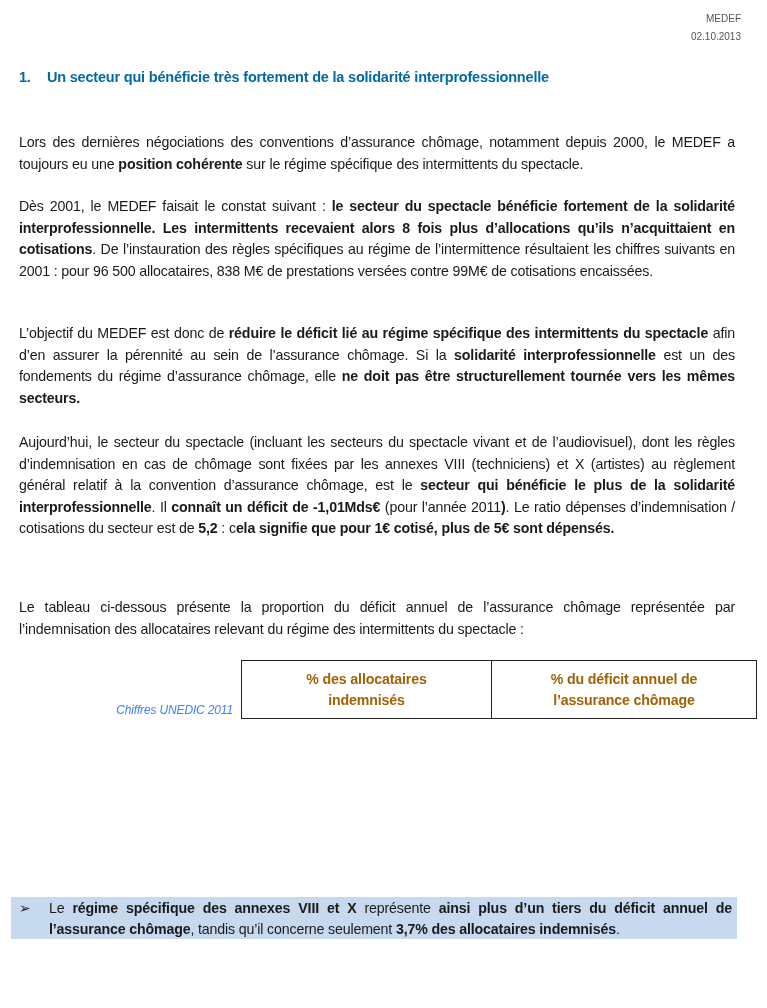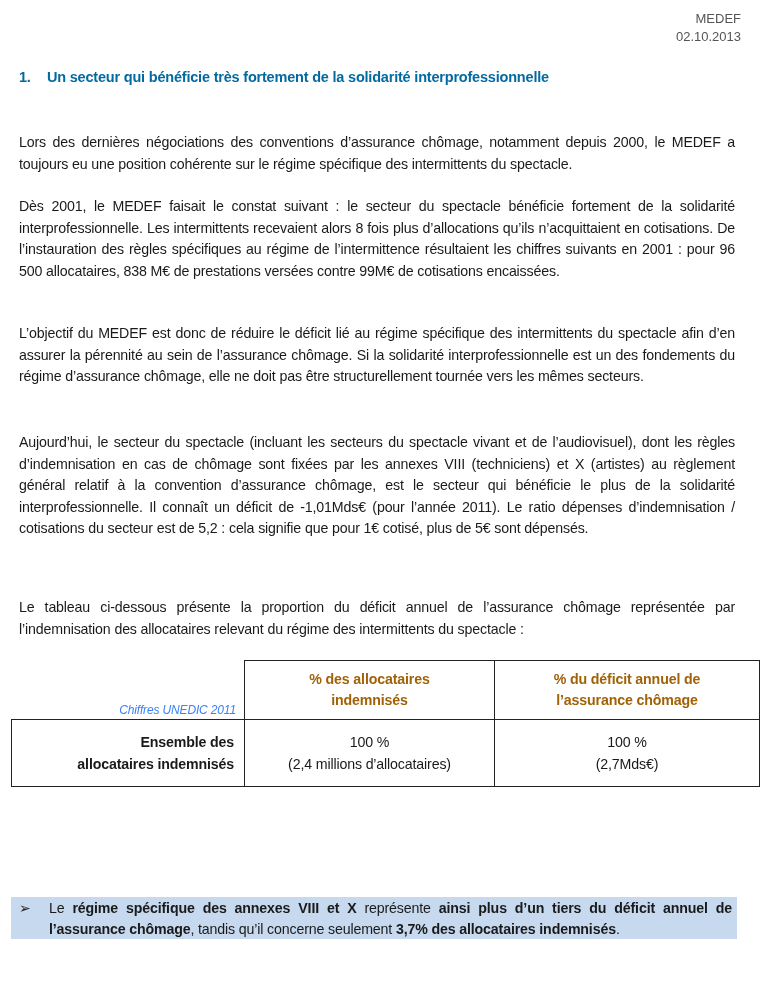--- a/index.html
+++ b/index.html
@@ -2,33 +2,33 @@
 <html><head>
 <meta charset="utf-8">
 <style>
   html, body { margin: 0; padding: 0; background: #ffffff; }
   body {
     width: 767px; height: 1008px; position: relative; overflow: hidden;
     font-family: "Liberation Sans", sans-serif; color: #1a1a1a;
   }
   .header-meta {
     position: absolute; right: 26px; top: 10px; text-align: right;
-    font-size: 13px; color: #555; line-height: 18px;
+    font-size: 10px; color: #555; line-height: 18px;
   }
   .section-title {
     position: absolute; left: 19px; top: 69px;
     font-size: 14.5px; font-weight: bold; color: #0369a1; letter-spacing: -0.2px;
   }
   .section-title .num { display: inline-block; width: 28px; }
   .para {
     position: absolute; left: 19px; width: 716px;
     font-size: 14.2px; line-height: 21.6px; text-align: justify;
     letter-spacing: -0.15px;
   }
-  .para b { font-weight: normal; }
+  .para b { font-weight: bold; }
   #p1 { top: 132px; }
   #p2 { top: 196px; }
   #p3 { top: 323px; }
   #p4 { top: 432px; }
   #p5 { top: 597px; }
 
   .tbl-wrap { position: absolute; left: 11px; top: 660px; }
   table.data {
     border-collapse: collapse; font-size: 14.2px; letter-spacing: -0.15px;
   }
@@ -86,34 +86,20 @@
       <td class="c0 hdr-label">Chiffres UNEDIC 2011</td>
       <td class="c1 hdr-col">
         <div>% des allocataires</div>
         <div>indemnisés</div>
       </td>
       <td class="c2 hdr-col">
         <div>% du déficit annuel de</div>
         <div>l’assurance chômage</div>
       </td>
     </tr>
-    <tr class="body-row">
-      <td class="c0 rowlabel" style="font-weight:bold">
-        <div>Ensemble des</div>
-        <div>allocataires indemnisés</div>
-      </td>
-      <td class="c1 val">
-        <div>100 %</div>
-        <div>(2,4 millions d’allocataires)</div>
-      </td>
-      <td class="c2 val">
-        <div>100 %</div>
-        <div>(2,7Mds€)</div>
-      </td>
-    </tr>
   </tbody>
     </table>
 </div>
 
 <div class="callout">
   <span class="arrow">➢</span>
   <div class="txt"><span>Le </span><b>régime spécifique des annexes VIII et X</b><span> représente </span><b>ainsi plus d’un tiers du déficit annuel de l’assurance chômage</b><span>, tandis qu’il concerne seulement </span><b>3,7% des allocataires indemnisés</b><span>.</span></div>
 </div>
 
 </body></html>

